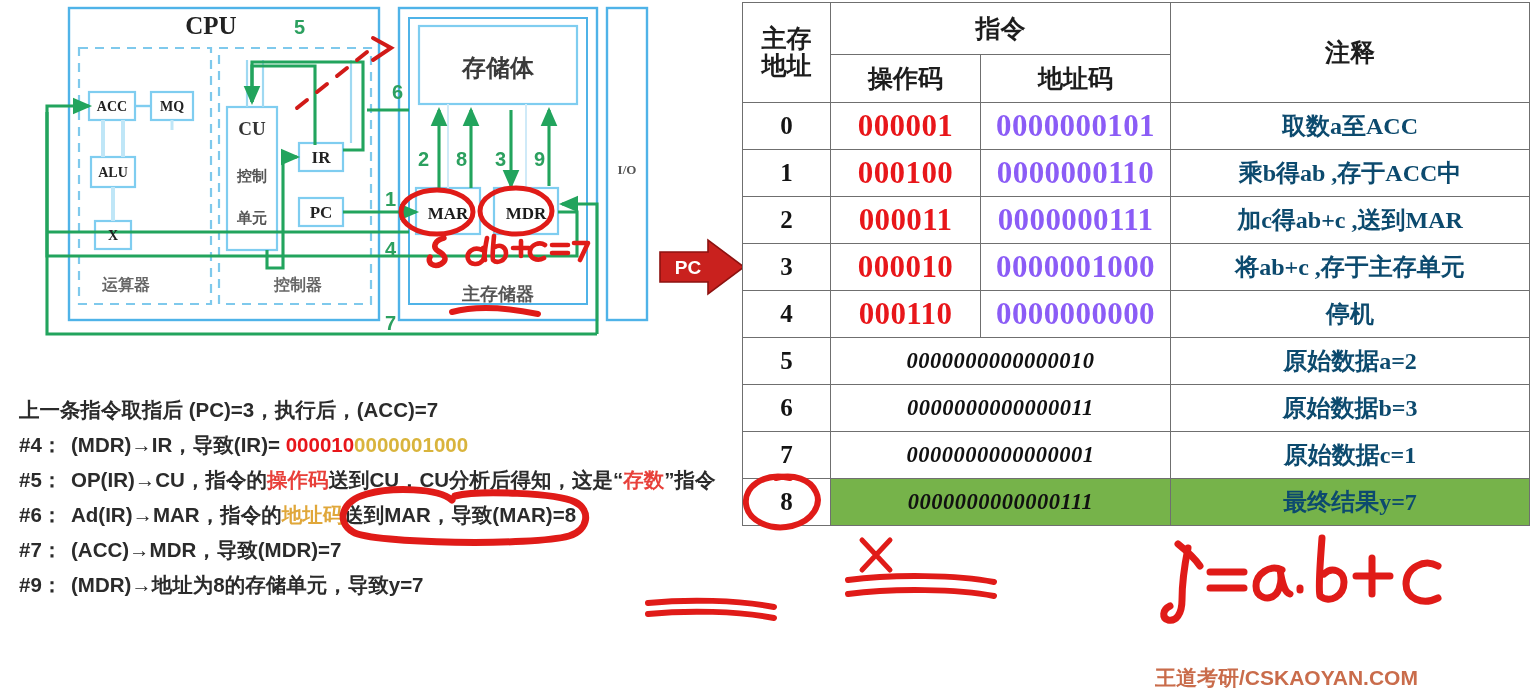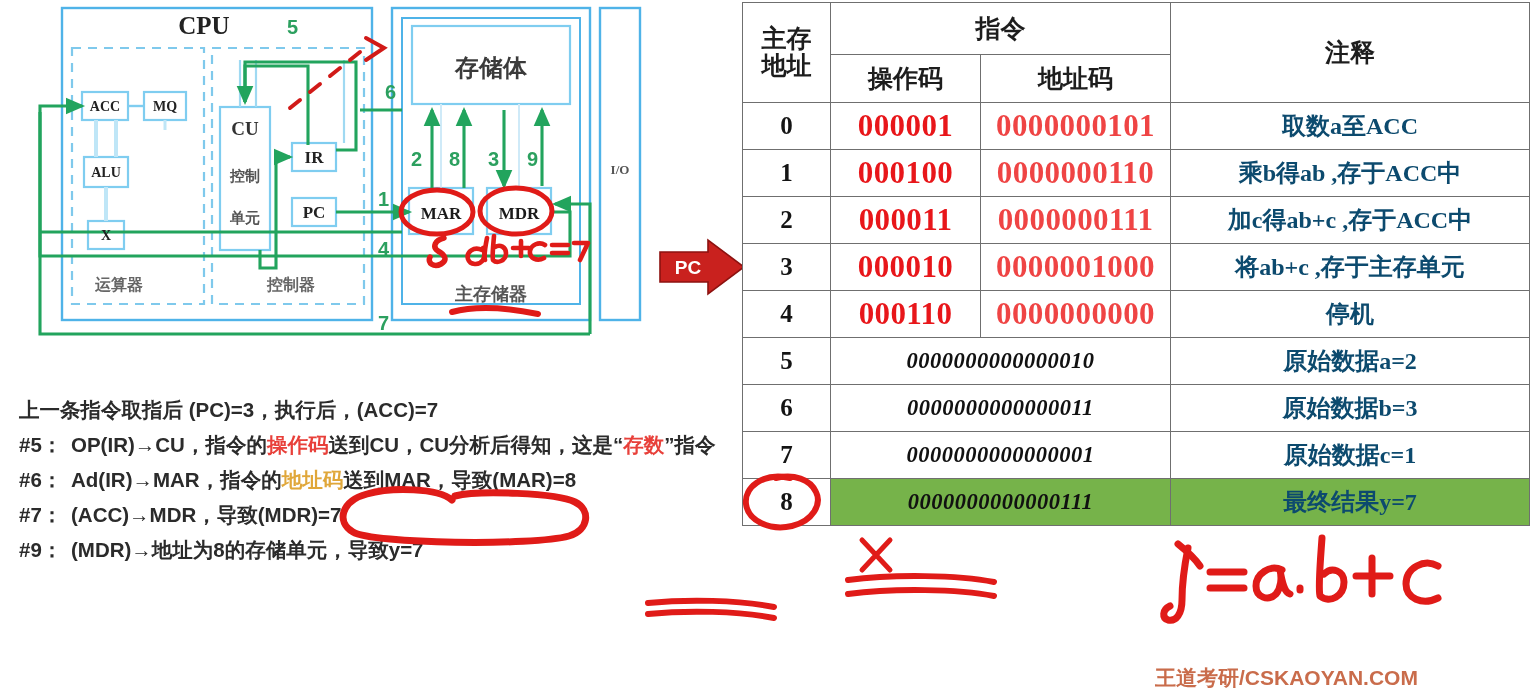--- a/index.html
+++ b/index.html
@@ -6,21 +6,21 @@
   html, body { margin:0; padding:0; }
   body {
     width: 1532px; height: 688px;
     background: #ffffff;
     font-family: "Liberation Sans", sans-serif;
     position: relative;
     overflow: hidden;
   }
 
   
-  #diagram { position:absolute; left:4px; top:0; width:740px; height:360px; }
+  #diagram { position:absolute; left:11px; top:0; width:740px; height:360px; }
   #diagram svg { position:absolute; left:0; top:0; }
 
   
   #steps {
     position:absolute; left:6px; top:392px; width:1060px; height:292px;
     font-family:"Liberation Sans", sans-serif;
     margin-left:13px;
   }
   .step-line {
     height:35px; line-height:35px;
@@ -60,21 +60,21 @@
   td.addr {
     font-family:"Liberation Serif", serif;
     font-weight:700; font-size:25px; color:#141414;
   }
   td.code {
     font-family:"Liberation Serif", serif;
     font-weight:700; font-size:31px;
     letter-spacing:0.4px;
   }
   td.code.op { color:#e8161a; }
-  td.code.ad { color:#ef4444; }
+  td.code.ad { color:#8b5cf6; }
   td.data {
     font-family:"Liberation Serif", serif;
     font-style:italic; font-weight:700;
     font-size:22.5px; color:#111; letter-spacing:0.5px;
   }
   td.note {
     font-family:"Liberation Serif", serif;
     font-weight:700; font-size:24px; color:#0c4a6e;
   }
   tr.hl td { background:#76b34a; }
@@ -259,21 +259,21 @@
         <tr class="drow">
           <td class="addr">1</td>
           <td class="code op">000100</td>
           <td class="code ad">0000000110</td>
           <td class="note">乘b得ab ,存于ACC中</td>
         </tr>
         <tr class="drow">
           <td class="addr">2</td>
           <td class="code op">000011</td>
           <td class="code ad">0000000111</td>
-          <td class="note">加c得ab+c ,存于ACC中</td>
+          <td class="note">加c得ab+c ,送到MAR</td>
         </tr>
         <tr class="drow">
           <td class="addr">3</td>
           <td class="code op">000010</td>
           <td class="code ad">0000001000</td>
           <td class="note">将ab+c ,存于主存单元</td>
         </tr>
         <tr class="drow">
           <td class="addr">4</td>
           <td class="code op">000110</td>
@@ -302,20 +302,23 @@
         </tr>
       </tbody>
   </table>
 </div>
 
 <div id="steps">
   <div class="step-line">上一条指令取指后 (PC)=3，执行后，(ACC)=7</div>
 
 
 
+  <div class="step-line">
+    <span class="lbl">#4：</span><span>(MDR)→IR，导致(IR)= </span><span class="red">000010</span><span class="gold">0000001000</span>
+  </div>
 
   <div class="step-line">
     <span class="lbl">#5：</span><span>OP(IR)→CU，指令的</span><span class="op-red">操作码</span><span>送到CU，CU分析后得知，这是“</span><span class="op-red">存数</span><span>”指令</span>
   </div>
 
   <div class="step-line">
     <span class="lbl">#6：</span><span>Ad(IR)→MAR，指令的</span><span class="ad-gold">地址码</span><span>送到MAR，导致(MAR)=8</span>
   </div>
 
   <div class="step-line">

